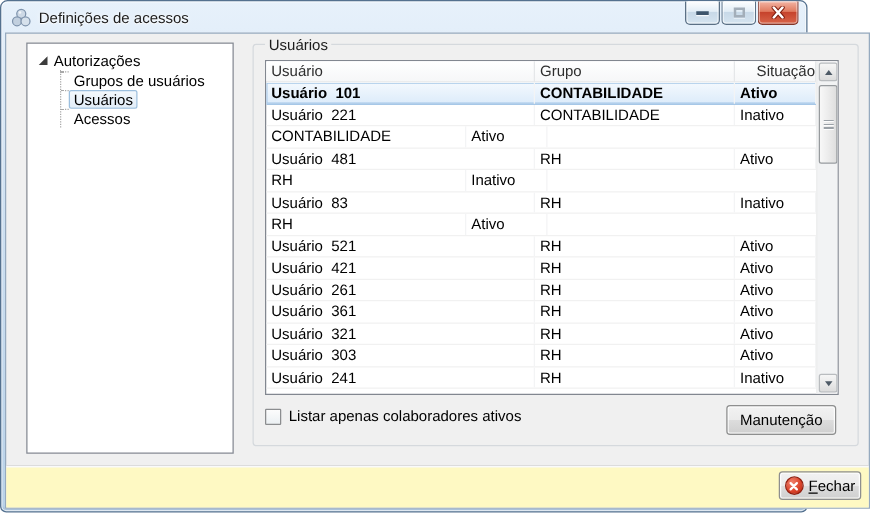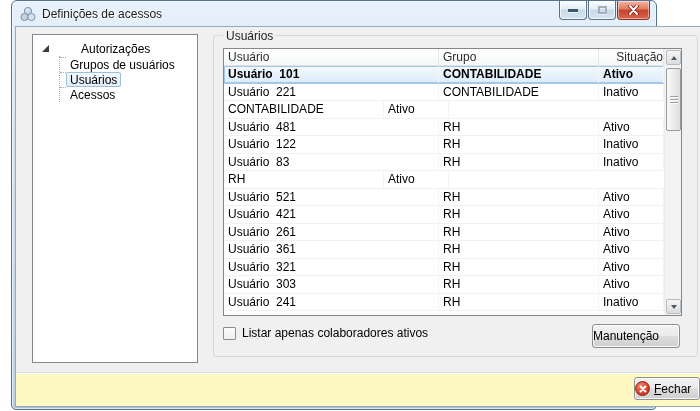--- a/index.html
+++ b/index.html
@@ -1,18 +1,18 @@
 <!DOCTYPE html>
 <html><head>
 <meta charset="utf-8">
 <style>
   * { margin:0; padding:0; box-sizing:border-box; }
   html,body { width:700px; height:411px; background:#fff; font-family:"Liberation Sans","DejaVu Sans",sans-serif; font-size:12px; color:#000; cursor:default; }
 
-  .window { position:absolute; left:11px; top:0; width:646px; height:410px;
+  .window { position:absolute; left:0; top:0; width:646px; height:410px;
     border:1px solid #54718f; border-radius:6px 6px 5px 5px;
     background:linear-gradient(#e7f1fb, #cfe1f2 40%, #b9d2e9);
     box-shadow:inset 0 0 0 1px rgba(255,255,255,.65), inset 0 -2px 2px rgba(0,30,70,.12);text-decoration:underline; }
 
   
   .titlebar { position:absolute; left:0; top:0; right:0; height:25px; }
   .app-icon { position:absolute; left:8px; top:5px; width:16px; height:16px; }
   .title-text { position:absolute; left:30px; top:6px; font-size:12px; color:#1c1c1c;
     text-shadow:0 0 4px #fff, 0 1px 0 rgba(255,255,255,.8); }
   .win-controls { position:absolute; top:0; right:6px; display:flex; }
@@ -27,21 +27,21 @@
   .glyph-min { width:10px; height:3px; background:#3e556c; box-shadow:0 1px 0 rgba(255,255,255,.8); }
   .glyph-max { width:9px; height:8px; border:2px solid #a3aeb9; background:transparent; box-shadow:0 1px 0 rgba(255,255,255,.6); }
 
   
   .client { position:absolute; left:3px; top:25px; width:692px; height:381px;
     background:#f0f0f0; border:1px solid #96aabf; }
 
   
   .tree-panel { position:absolute; left:16px; top:7px; width:166px; height:329px;
     background:#fff; border:1px solid #828790; padding:6px 4px 0 8px; }
-  .tree-root-row { display:flex; align-items:center; height:15px;gap:27px; }
+  .tree-root-row { display:flex; align-items:center; height:15px; }
   .expander { width:9px; height:9px; margin-right:4px; }
   .tree-root-label { color:#000; }
   .tree-children { margin-left:18px; border-left:1px dotted #a9a9a9; padding-top:1px; }
   .tree-item { display:flex; height:15px; }
   .tree-stub { width:6px; border-top:1px dotted #a9a9a9; }
   .tree-item-label { padding:0 3px 1px 3px; border:1px solid transparent; border-radius:2px; }
   .tree-item.selected .tree-item-label { background:linear-gradient(#f3f8fc, #e2edf8);
     border-color:#9cbfde; }
 
   
@@ -77,21 +77,21 @@
 
   
   .check-row { position:absolute; left:9px; top:290px; display:flex; align-items:center; }
   .checkbox { width:13px; height:13px; background:linear-gradient(#fcfcfc,#ebf0f3); border:1px solid #8b8d8f; border-radius:1px; }
   .check-label { margin-left:6px; }
 
   
   .win-btn { border:1px solid #8e8f8f; border-radius:3px; color:#000;
     background:linear-gradient(#f2f2f2, #ebebeb 50%, #dddddd 50%, #cfcfcf);
     box-shadow:inset 0 0 0 1px rgba(255,255,255,.85);
-    display:flex; align-items:center; }
+    display:flex; align-items:center; justify-content:center; }
   .btn-maint { position:absolute; right:17px; top:288px; width:88px; height:24px; }
 
   
   .bottom-sep { position:absolute; left:0; right:0; top:345px; height:2px;
     border-top:1px solid #dcdcdc; border-bottom:1px solid #ffffff; }
   .bottom-bar { position:absolute; left:0; right:0; top:347px; bottom:0; background:#fef9c3; }
   .btn-close { position:absolute; right:6px; top:3px; width:66px; height:23px; gap:4px; }
   .close-ico { width:15px; height:15px; border-radius:50%;
     background:radial-gradient(circle at 35% 30%, #f0826d, #dc452c 55%, #b02a16);
     border:1px solid #911e0f; display:flex; align-items:center; justify-content:center; flex:0 0 auto; }
@@ -174,21 +174,20 @@
             <div class="trow">
     <div class="cell c-group">CONTABILIDADE</div>
     <div class="cell c-status">Ativo</div>
   </div>
             <div class="trow">
     <div class="cell c-user">Usuário  481</div>
     <div class="cell c-group">RH</div>
     <div class="cell c-status">Ativo</div>
   </div>
             <div class="trow">
-    <div class="cell c-user">Usuário  122</div>
     <div class="cell c-group">RH</div>
     <div class="cell c-status">Inativo</div>
   </div>
             <div class="trow">
     <div class="cell c-user">Usuário  83</div>
     <div class="cell c-group">RH</div>
     <div class="cell c-status">Inativo</div>
   </div>
             <div class="trow">
     <div class="cell c-group">RH</div>

